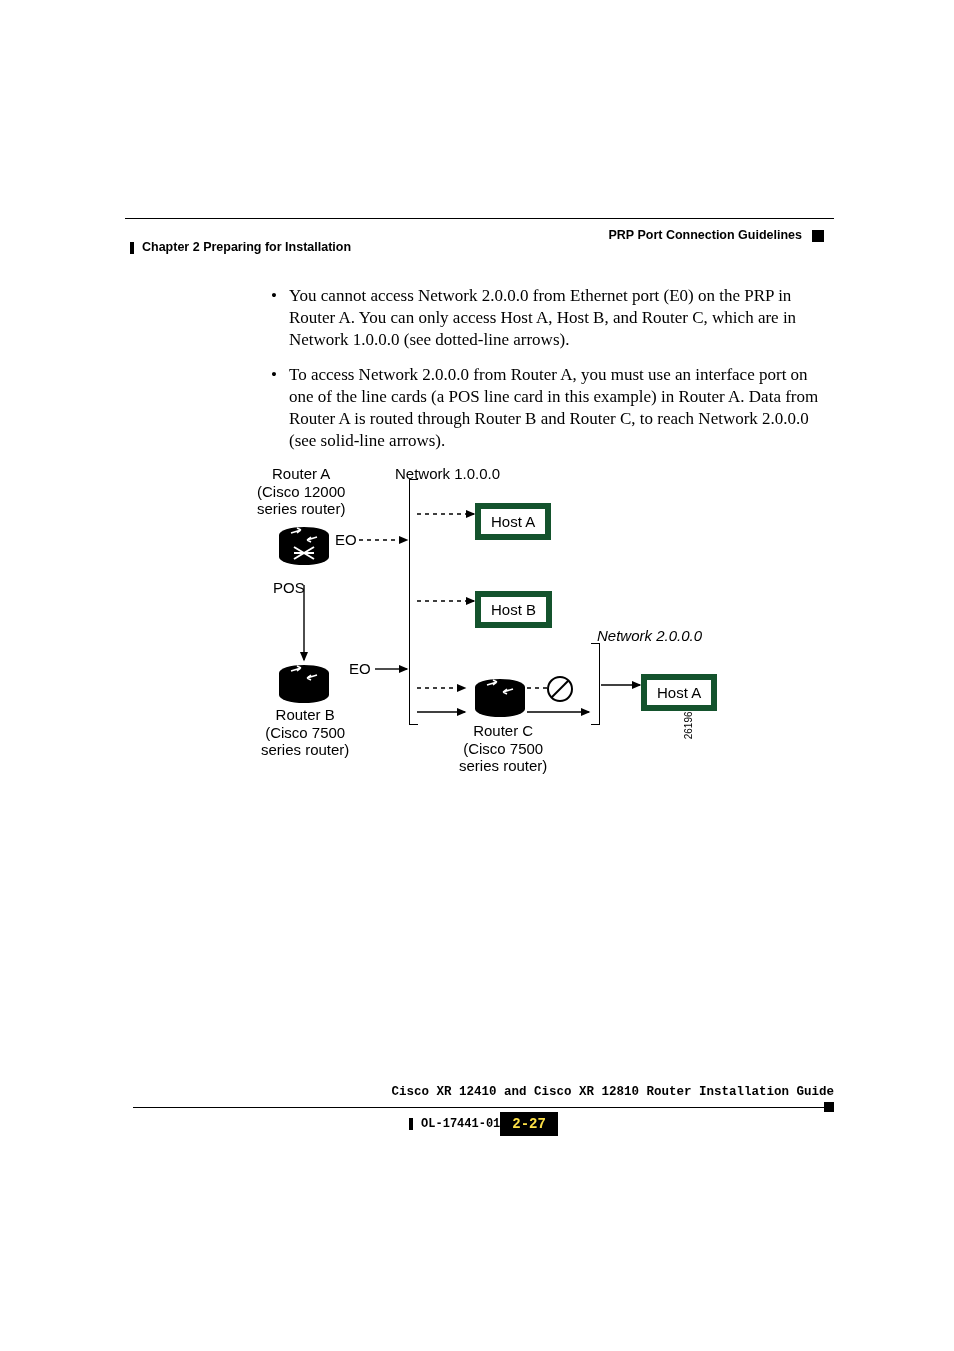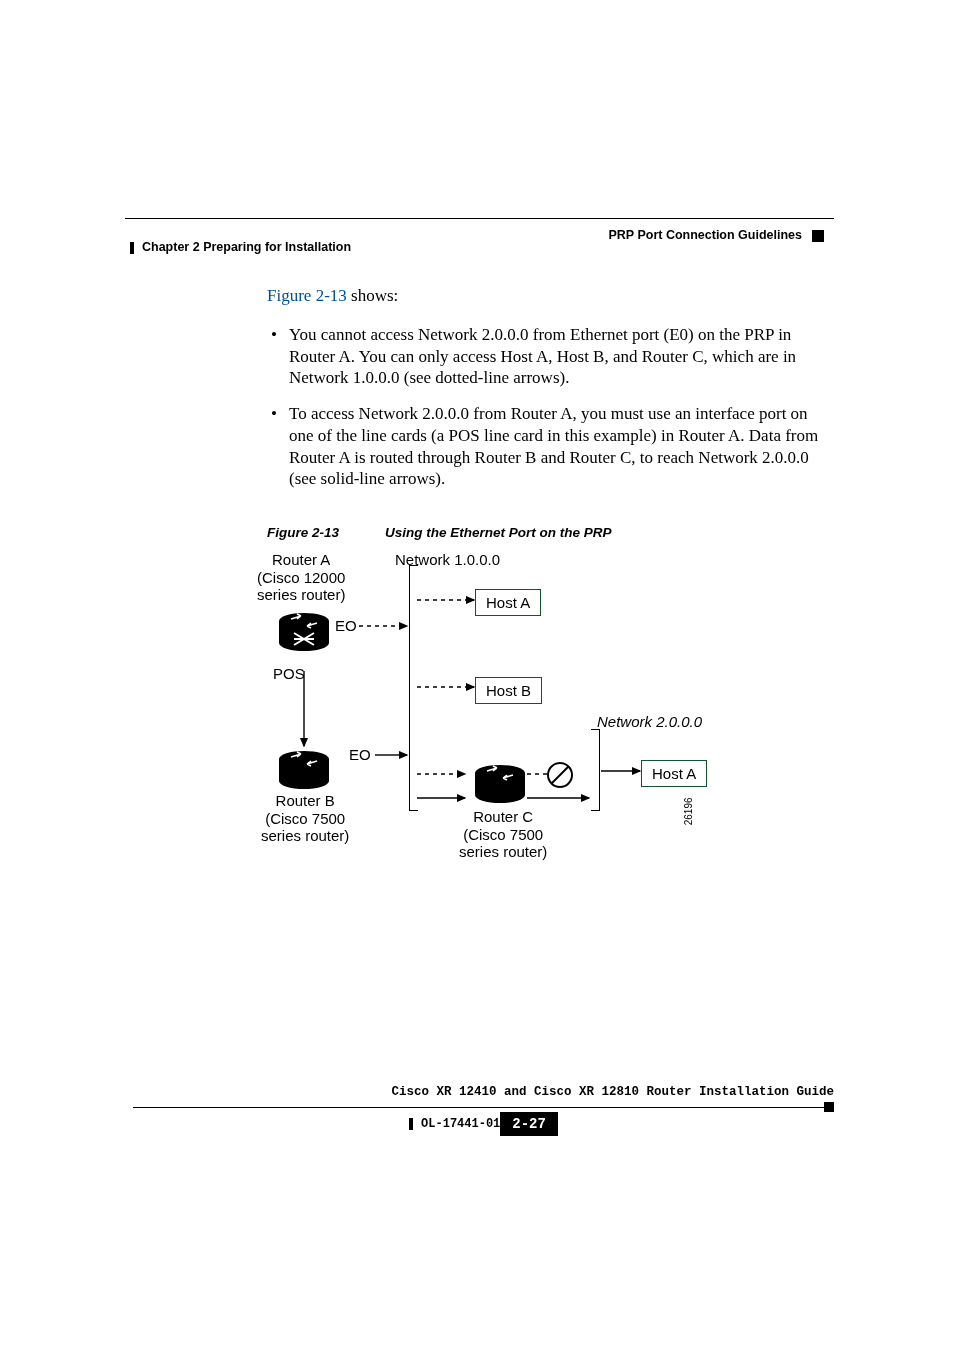--- a/index.html
+++ b/index.html
@@ -105,21 +105,21 @@
     height: 320px;
   }
   .dlabel {
     position: absolute;
     text-align: center;
     line-height: 1.15;
     white-space: nowrap;
   }
   .box {
     position: absolute;
-    border: 1px solid #14532d;
+    border: 6px solid #14532d;
     padding: 3px 10px;
     background: #fff;
     font-size: 15px;
   }
   .bracket {
     position: absolute;
     border-top: 1px solid #000;
     border-bottom: 1px solid #000;
     border-left: 1px solid #000;
   }
@@ -189,21 +189,21 @@
     display: inline-block;
     width: 4px;
     height: 12px;
     background: #000;
     vertical-align: middle;
     margin-right: 8px;
   }
   .page-num {
     display: inline-block;
     background: #000;
-    color: #ffffff;
+    color: #fde047;
     padding: 4px 12px;
     font-size: 14px;
     font-weight: bold;
   }
   .fignum {
     position: absolute;
     font-size: 10px;
     transform: rotate(-90deg);
   }
   svg.diagram-svg {
@@ -220,31 +220,25 @@
 <div class="page">
   <div class="header-top">
     <span class="left-mark"></span><span>Chapter 2    Preparing for Installation</span>
   </div>
   <div class="header-line"></div>
   <div class="header-sub">
     <span>PRP Port Connection Guidelines</span><span class="right-mark"></span>
   </div>
 
   <div class="content">
-    <p>
-      <span class="intro-link">Figure 2-13</span><span> shows:</span>
-    </p>
     <ul class="bullets">
       <li><span>You cannot access Network 2.0.0.0 from Ethernet port (E0) on the PRP in Router A. You can only access Host A, Host B, and Router C, which are in Network 1.0.0.0 (see dotted-line arrows).</span></li>
       <li><span>To access Network 2.0.0.0 from Router A, you must use an interface port on one of the line cards (a POS line card in this example) in Router A. Data from Router A is routed through Router B and Router C, to reach Network 2.0.0.0 (see solid-line arrows).</span></li>
     </ul>
 
-    <div class="figure-title">
-      <span class="figlabel">Figure 2-13</span><span>Using the Ethernet Port on the PRP</span>
-    </div>
 
     <div class="diagram">
       <svg class="diagram-svg">
         <defs>
           <marker id="arrow" markerWidth="8" markerHeight="8" refX="6" refY="3" orient="auto">
             <path d="M0,0 L7,3 L0,6 Z" fill="#000"></path>
           </marker>
         </defs>
 
         <g transform="translate(22,60)">

